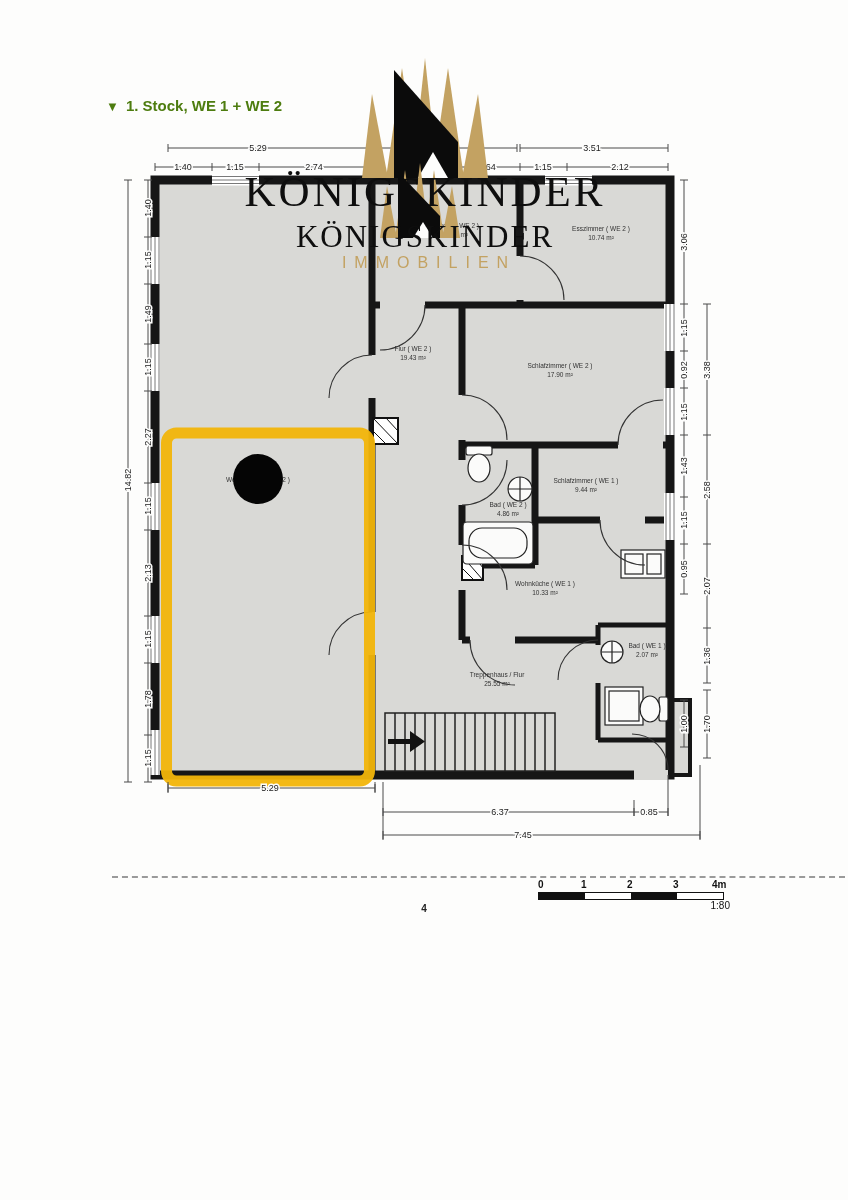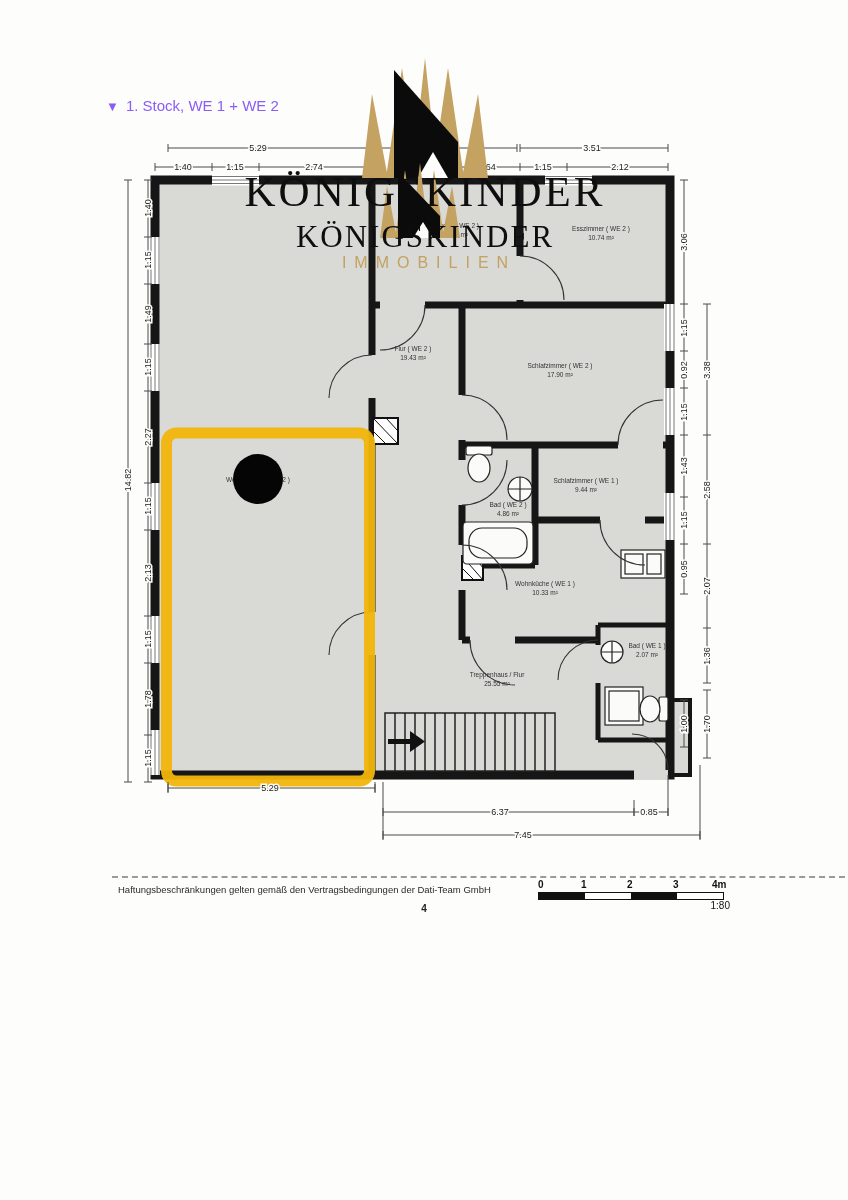--- a/index.html
+++ b/index.html
@@ -1,18 +1,18 @@
 <!DOCTYPE html>
 <html><head>
 <meta charset="utf-8">
 <style>
   html,body{margin:0;padding:0;background:#e8e8e8;}
   #page{position:relative;width:848px;height:1200px;background:#fdfdfc;overflow:hidden;
         font-family:"Liberation Sans",sans-serif;}
-  #title{position:absolute;left:106px;top:97px;font-size:15px;font-weight:normal;color:#8b5cf6;}
+  #title{position:absolute;left:106px;top:97px;font-size:15px;font-weight:bold;color:#4d7c0f;}
   #title .marker{margin-right:7px;font-size:13px;}
   svg text{font-family:"Liberation Sans",sans-serif;}
   .dim{font-size:9px;fill:#222;paint-order:stroke;stroke:#fdfdfc;stroke-width:3px;}
   .rlbl{font-size:6.5px;fill:#333;}
   .chain{stroke:#4a4a4a;stroke-width:1;fill:none;}
   .wm-big{font-family:"Liberation Serif",serif;font-size:43px;letter-spacing:3px;fill:#0e0e0e;}
   .wm-small{font-family:"Liberation Serif",serif;font-size:31px;letter-spacing:2px;fill:#0e0e0e;}
   .wm-sub{font-size:16px;letter-spacing:8px;fill:#c3a262;}
   #footer-line{position:absolute;left:112px;top:876px;width:733px;border-top:2px dashed #9a9a9a;}
   #disclaimer{position:absolute;left:118px;top:884px;font-size:9.5px;color:#2a2a2a;}
@@ -264,21 +264,20 @@
       <g>
         <polygon fill="#0b0b0b" points="398,172 440,216 440,238 398,238"></polygon>
         <polygon fill="#fdfdfc" points="413,238 423,222 433,238"></polygon>
       </g>
       <text class="wm-small" x="425" y="247" text-anchor="middle">KÖNIGSKINDER</text>
       <text class="wm-sub" x="429" y="268" text-anchor="middle">IMMOBILIEN</text>
     </g>
   </svg>
 
   <div id="footer-line"></div>
-  <div id="disclaimer">Haftungsbeschränkungen gelten gemäß den Vertragsbedingungen der Dati-Team GmbH</div>
 
   <div id="scalebar">
     <span class="num" style="left:0">0</span>
     <span class="num" style="left:43px">1</span>
     <span class="num" style="left:89px">2</span>
     <span class="num" style="left:135px">3</span>
     <span class="num" style="left:174px">4m</span>
     <div class="bar">
       <div class="seg" style="background:#111"></div>
       <div class="seg" style="background:#fff"></div>

